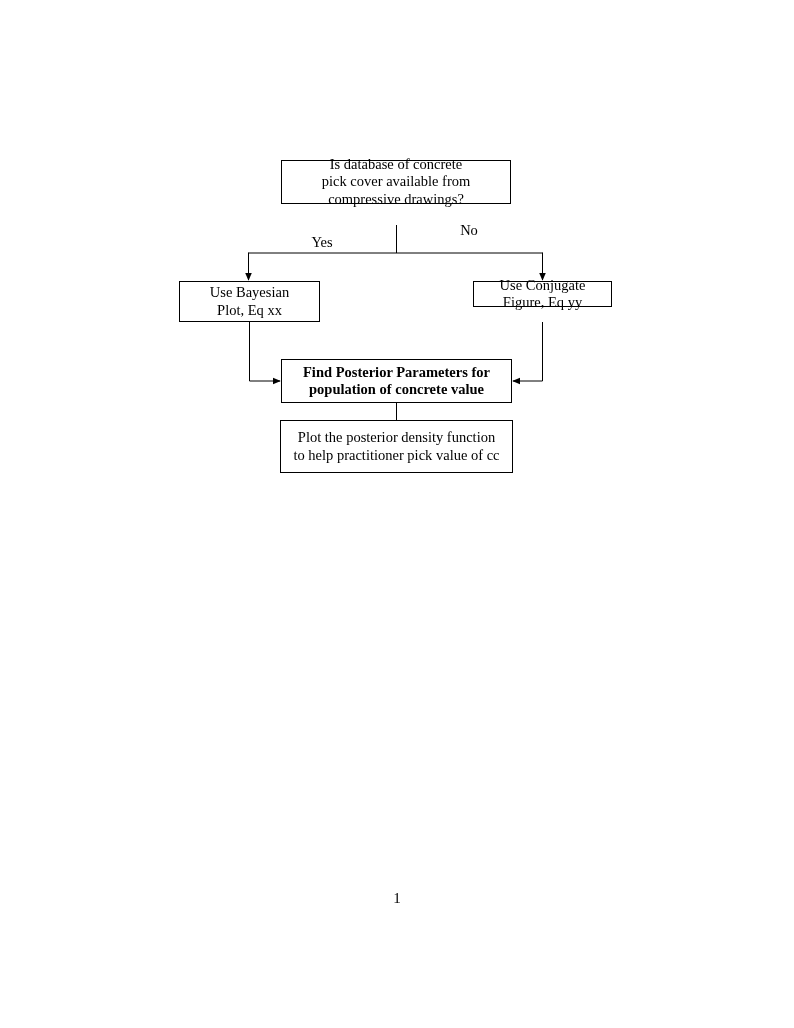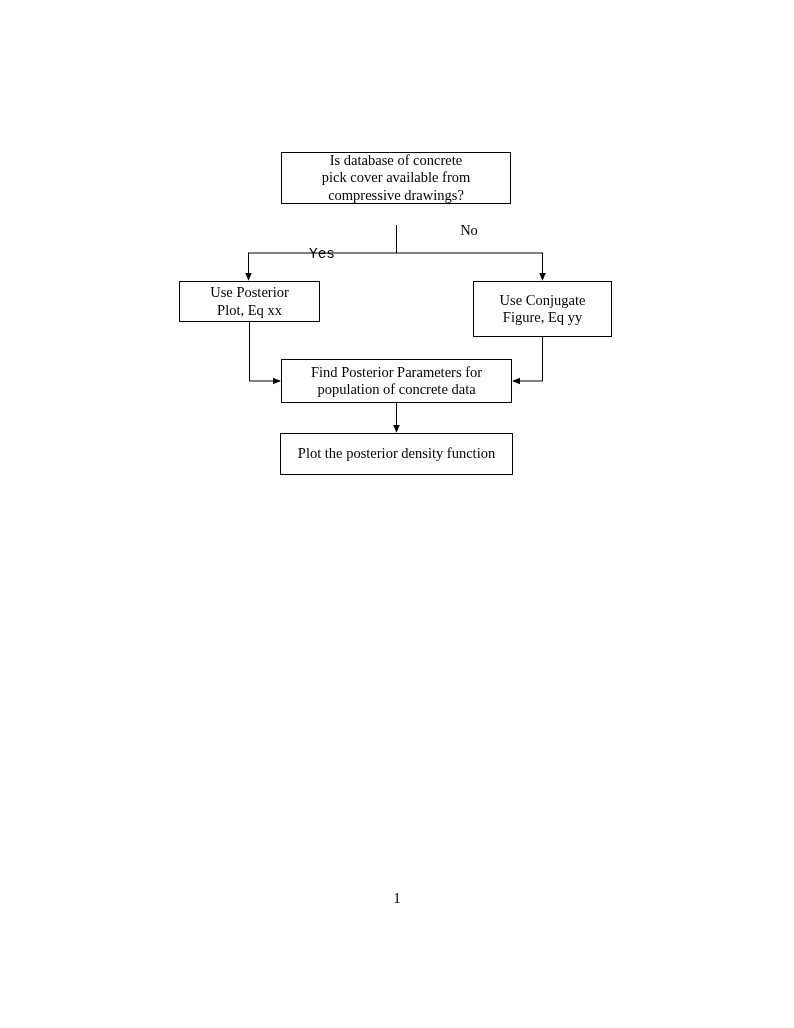--- a/index.html
+++ b/index.html
@@ -29,32 +29,32 @@
     border: 1px solid #000000;
     background: #ffffff;
     display: flex;
     flex-direction: column;
     justify-content: center;
     align-items: center;
     text-align: center;
     font-size: 14.5px;
     line-height: 17.2px;
   }
-  .box-decision  { left: 281px; top: 152px; width: 230px; height: 52px; }
+  .box-decision  { left: 281px; top: 160px; width: 230px; height: 44px; }
   .box-jeffreys  { left: 179px; top: 281px; width: 141px; height: 41px; }
-  .box-conjugate { left: 473px; top: 281px; width: 139px; height: 56px; }
-  .box-posterior { left: 281px; top: 359px; width: 231px; height: 44px; }
-  .box-plot      { left: 280px; top: 433px; width: 233px; height: 42px; }
+  .box-conjugate { left: 473px; top: 281px; width: 139px; height: 26px; }
+  .box-posterior { left: 281px; top: 359px; width: 231px; height: 44px; font-weight: bold; }
+  .box-plot      { left: 280px; top: 420px; width: 233px; height: 53px; }
   .branch-label {
     position: absolute;
     font-size: 14.5px;
     line-height: 15px;
     transform: translateX(-50%);
   }
-  .label-yes { left: 322px; top: 247px; font-family: Liberation Mono, monospace; }
+  .label-yes { left: 322px; top: 235px; }
   .label-no  { left: 469px; top: 223px; }
   .caption {
     position: absolute;
     left: 162px;
     top: 491px;
     width: 476px;
     font-size: 15px;
     line-height: 18.6px;
     text-align: justify;
   }
@@ -103,34 +103,35 @@
   <div class="fc-box box-decision">
     <span>Is database of concrete</span>
     <span>pick cover available from</span>
     <span>compressive drawings?</span>
   </div>
 
   <span class="branch-label label-yes">Yes</span>
   <span class="branch-label label-no">No</span>
 
   <div class="fc-box box-jeffreys">
-    <span>Use Posterior</span>
+    <span>Use Bayesian</span>
     <span>Plot, Eq xx</span>
   </div>
 
   <div class="fc-box box-conjugate">
     <span>Use Conjugate</span>
     <span>Figure, Eq yy</span>
   </div>
 
   <div class="fc-box box-posterior">
     <span>Find Posterior Parameters for</span>
-    <span>population of concrete data</span>
+    <span>population of concrete value</span>
   </div>
 
   <div class="fc-box box-plot">
     <span>Plot the posterior density function</span>
+    <span>to help practitioner pick value of cc</span>
   </div>
 
 
   <div class="page-number">1</div>
 
 </div>
 
 </body></html>

